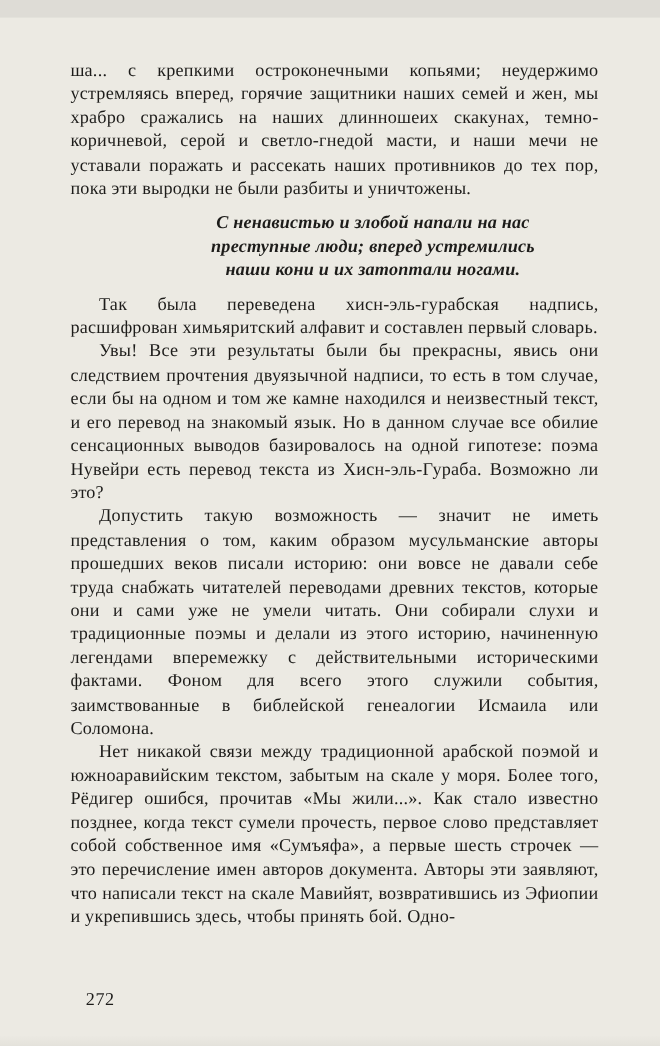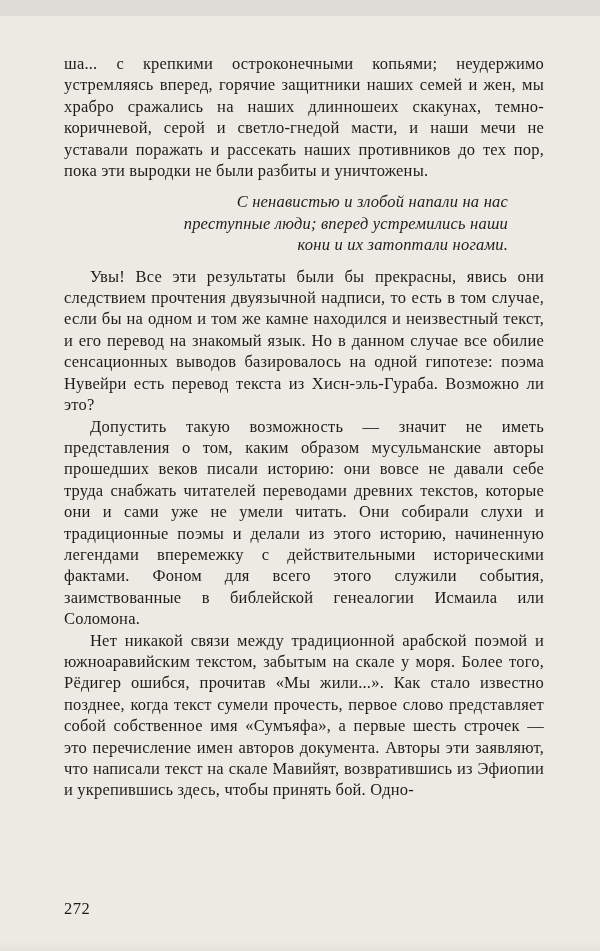--- a/index.html
+++ b/index.html
@@ -37,38 +37,40 @@
   p.para {
     margin: 0;
     text-indent: 26px;
   }
   p.para.continuation {
     text-indent: 0;
   }
   p.verse {
     margin: 10px 36px 10px 106px;
     font-style: italic;
-    text-align: right;
+    text-align: center;
     text-indent: 0;
     line-height: 21.4px;
+    font-weight: bold;
   }
   .page-number {
     position: absolute;
-    left: 64px;
+    left: 78px;
     bottom: 48px;
     color: #1d1c1a;
     font-size: 16.5px;
     letter-spacing: 0.5px;
   }
 </style>
 </head>
 <body>
 
 <div class="scan-page">
   <div class="body-text">
     <p class="para continuation">ша... с крепкими  остроконечными копьями; неудержимо устремляясь вперед, горячие защитники наших семей и жен, мы храбро сражались на наших длинношеих скакунах, темно-коричневой, серой  и светло-гнедой масти, и наши мечи не уставали поражать и рассекать наших противников до тех пор, пока эти выродки не были разбиты и уничтожены.</p>
     <p class="verse">С ненавистью  и  злобой напали на нас преступные люди; вперед устремились наши кони и их затоптали ногами.</p>
+    <p class="para">Так была переведена хисн-эль-гурабская надпись, расшифрован химьяритский алфавит и составлен первый словарь.</p>
     <p class="para">Увы! Все эти результаты были бы прекрасны, явись они следствием прочтения двуязычной надписи, то есть в том случае, если бы на одном и том же камне находился и неизвестный текст, и его перевод  на знакомый язык. Но в данном случае все обилие  сенсационных выводов базировалось на одной гипотезе: поэма Нувейри есть перевод текста из Хисн-эль-Гураба. Возможно ли это?</p>
     <p class="para">Допустить такую возможность — значит не иметь представления о том, каким образом мусульманские авторы прошедших веков писали историю: они вовсе не давали себе труда снабжать читателей переводами древних текстов, которые они и сами уже не умели читать. Они собирали слухи и традиционные поэмы и делали из этого историю, начиненную легендами вперемежку с действительными историческими фактами. Фоном для всего этого служили события, заимствованные в библейской генеалогии Исмаила или Соломона.</p>
     <p class="para">Нет никакой связи между традиционной арабской поэмой и южноаравийским текстом, забытым на скале у моря. Более того, Рёдигер ошибся, прочитав «Мы жили...». Как стало известно позднее, когда текст сумели прочесть, первое слово представляет собой собственное имя «Сумъяфа», а первые шесть строчек — это перечисление имен авторов документа. Авторы эти заявляют, что написали текст на скале Мавийят, возвратившись из Эфиопии и укрепившись здесь, чтобы принять бой. Одно-</p>
   </div>
   <div class="page-number">272</div>
 </div>
 
 </body></html>

